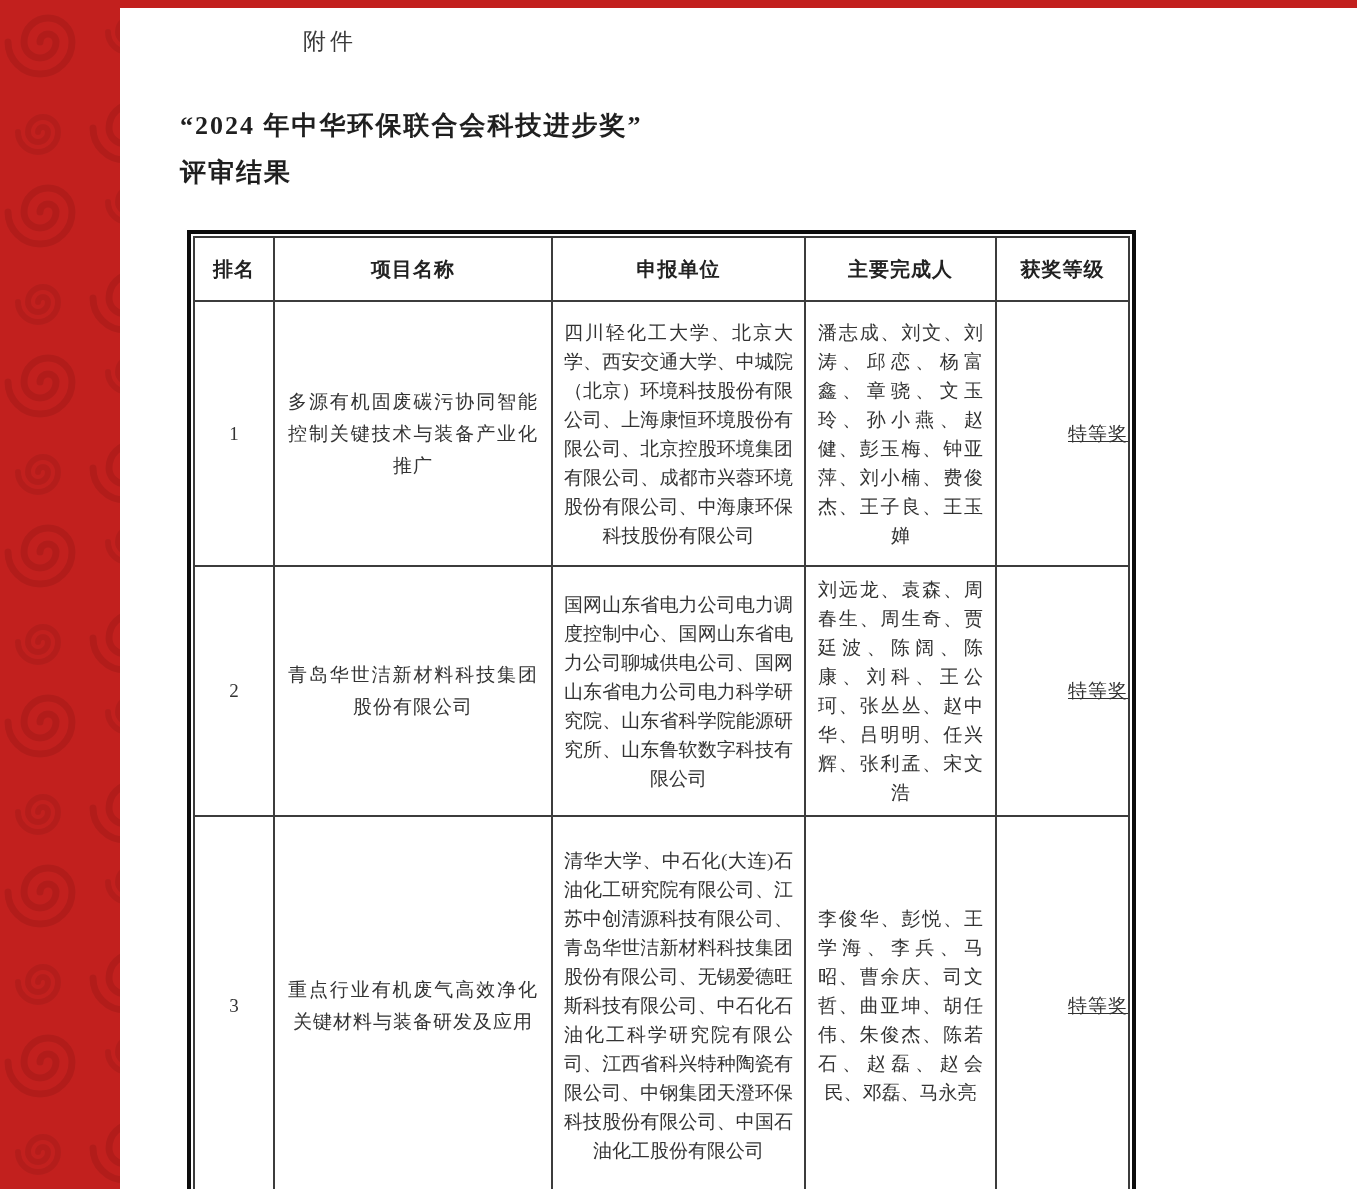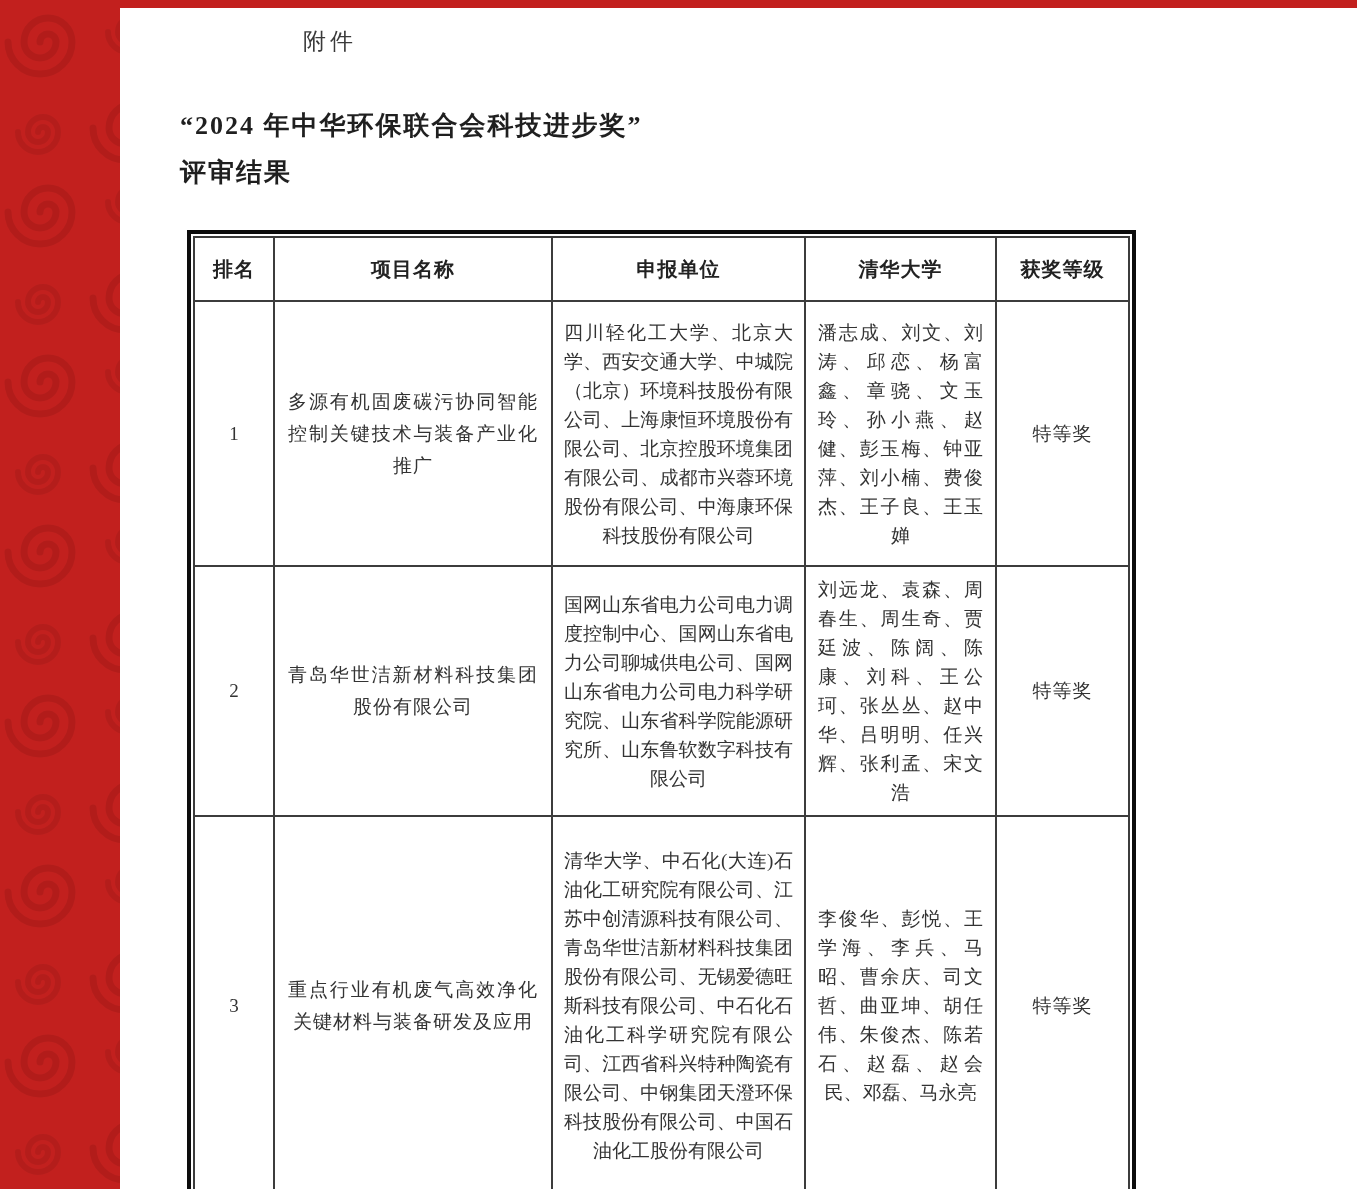--- a/index.html
+++ b/index.html
@@ -69,21 +69,21 @@
     height: 64px;
     text-align: center;
     color: #222222;
     letter-spacing: 1px;
   }
   tr.row-1 td { height: 265px; border-radius: 15px; }
   tr.row-2 td { height: 221px; }
   tr.row-3 td { height: 379px; }
 
   td.cell-rank { text-align: center; font-size: 20px; }
-  td.cell-award { text-align: center; letter-spacing: 1px; }
+  td.cell-award { text-align: right; letter-spacing: 1px; text-decoration: underline; }
   td.cell-project {
     padding: 6px 13px;
     text-align: justify;
     text-align-last: center;
     line-height: 32px;
     letter-spacing: 1px;
   }
   td.cell-org {
     padding: 8px 11px;
     text-align: justify;
@@ -132,21 +132,21 @@
           <col style="width:278px">
           <col style="width:253px">
           <col style="width:191px">
           <col style="width:133px">
         </colgroup>
         <thead>
           <tr>
             <th>排名</th>
             <th>项目名称</th>
             <th>申报单位</th>
-            <th>清华大学</th>
+            <th>主要完成人</th>
             <th>获奖等级</th>
           </tr>
         </thead>
         <tbody>
           <tr class="row-1">
             <td class="cell-rank">1</td>
             <td class="cell-project">多源有机固废碳污协同智能控制关键技术与装备产业化推广</td>
             <td class="cell-org">四川轻化工大学、北京大学、西安交通大学、中城院（北京）环境科技股份有限公司、上海康恒环境股份有限公司、北京控股环境集团有限公司、成都市兴蓉环境股份有限公司、中海康环保科技股份有限公司</td>
             <td class="cell-people">潘志成、刘文、刘涛、邱恋、杨富鑫、章骁、文玉玲、孙小燕、赵健、彭玉梅、钟亚萍、刘小楠、费俊杰、王子良、王玉婵</td>
             <td class="cell-award">特等奖</td>

